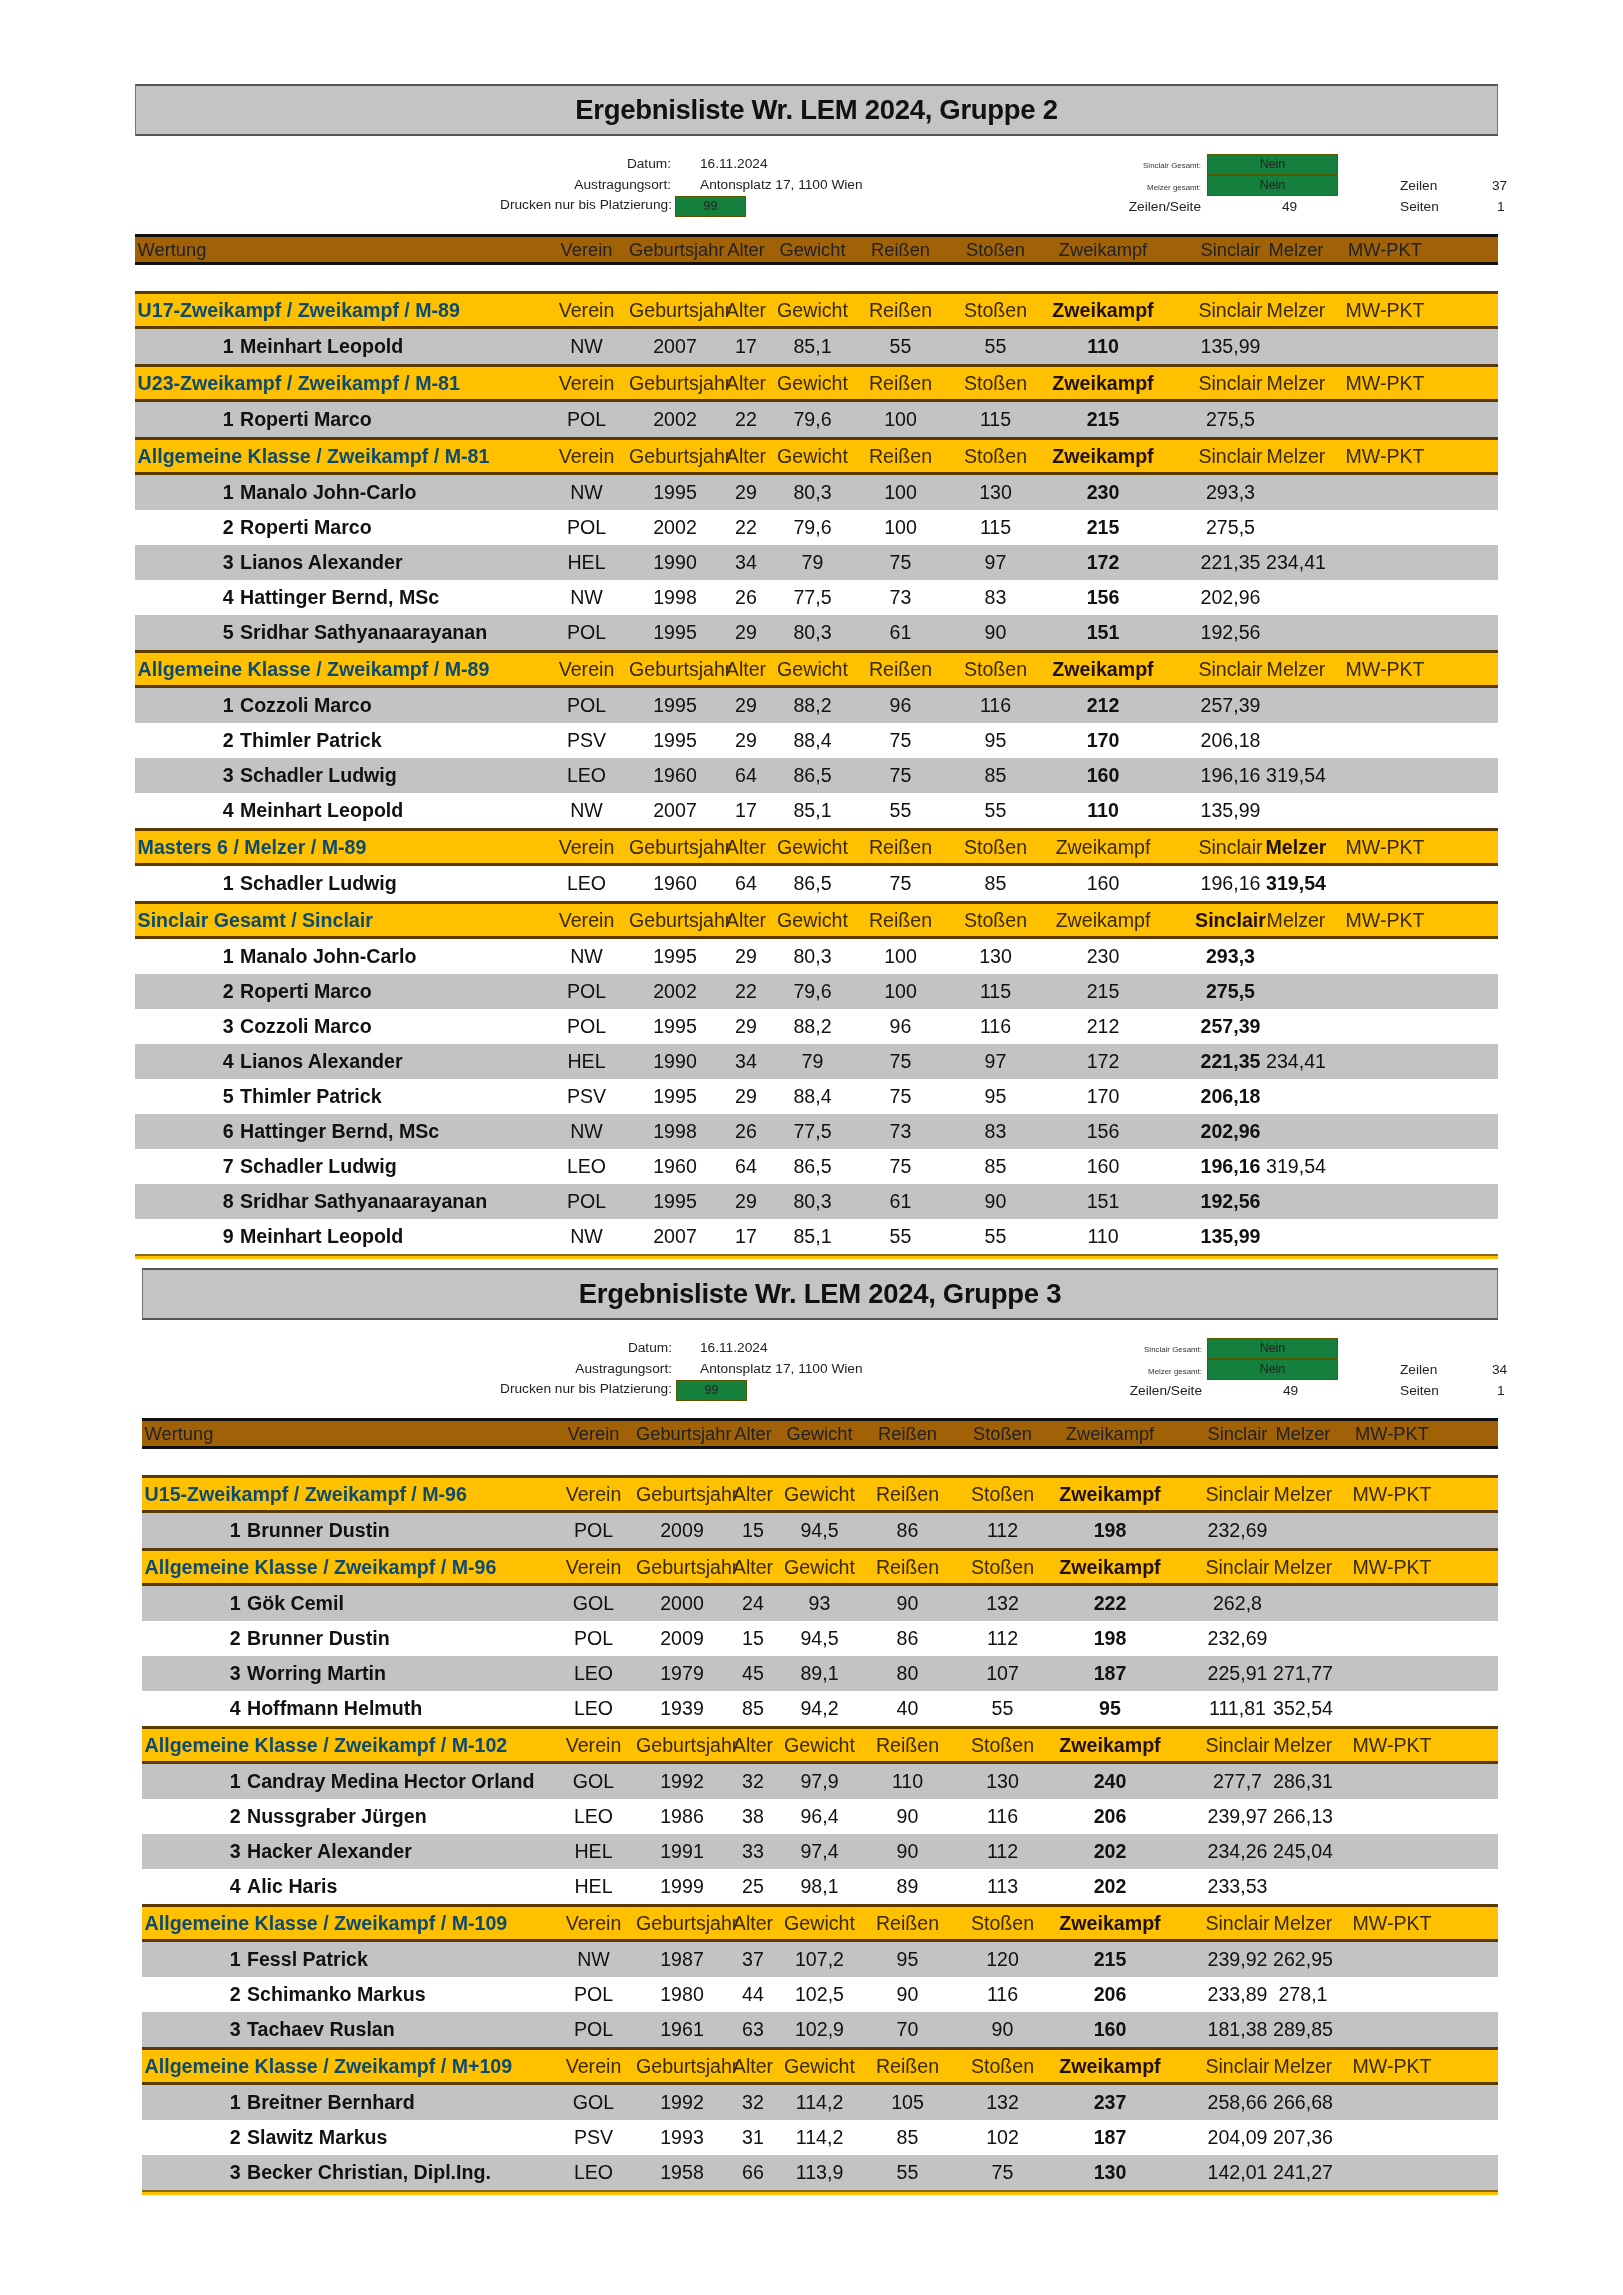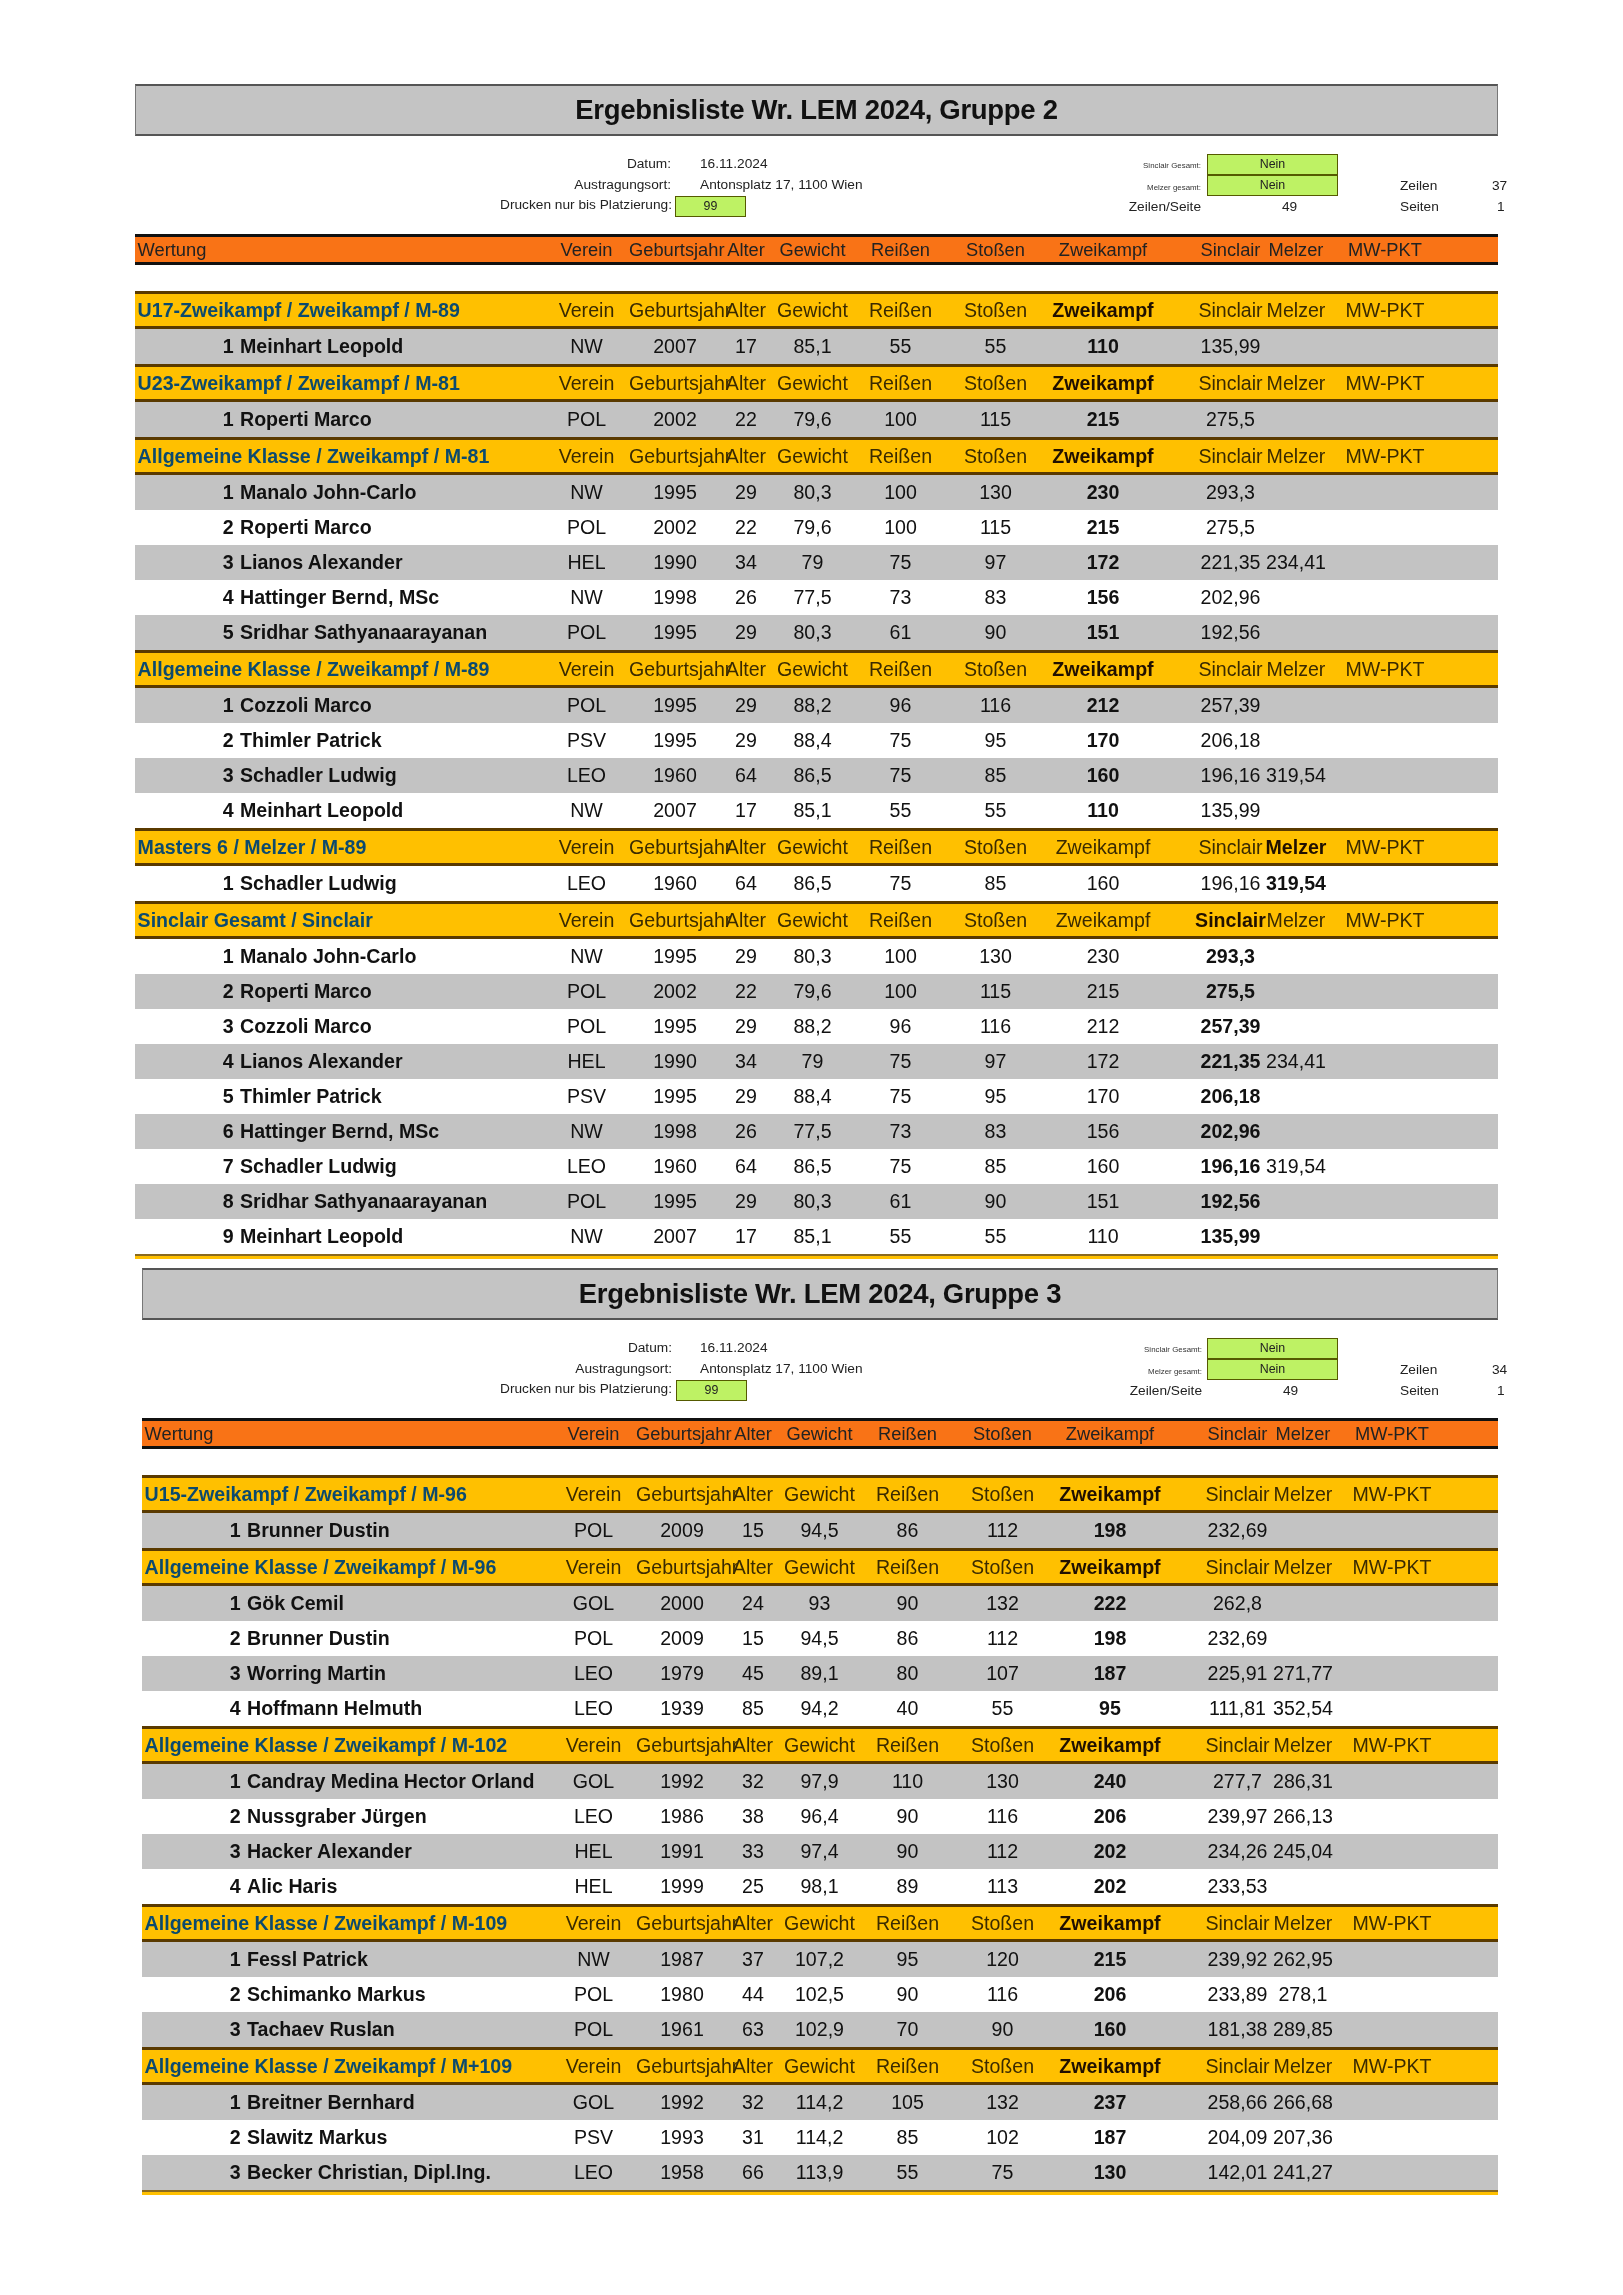--- a/index.html
+++ b/index.html
@@ -4,23 +4,23 @@
 <style>
   html, body { margin: 0; padding: 0; background: #ffffff; }
   body { width: 1623px; height: 2295px; position: relative; font-family: "Liberation Sans", sans-serif; color: #111; overflow: hidden; }
   .block { position: absolute; left: 135px; width: 1363px; }
   .block.g3 { left: 142px; width: 1356px; }
   .title-bar { height: 52px; background: #c4c4c4; border-top: 2px solid #555; border-bottom: 2.6px solid #555; border-left: 1.3px solid #777; border-right: 1.3px solid #777; display: flex; align-items: center; justify-content: center; box-sizing: border-box; }
   .title-bar span { font-size: 27.5px; font-weight: bold; letter-spacing: -0.3px; }
   .meta { position: relative; height: 98px; font-size: 13.7px; color: #222; }
   .meta .lbl { position: absolute; text-align: right; }
   .meta .val { position: absolute; margin-left: 22px; }
-  .meta .ybox { position: absolute; background: #bef264; border: 1.3px solid #555a00; box-sizing: border-box; text-align: center; font-size: 12.4px; }
+  .meta .ybox { position: absolute; background: #15803d; border: 1.3px solid #555a00; box-sizing: border-box; text-align: center; font-size: 12.4px; }
   .meta .tiny { font-size: 7.9px; color: #333; }
-  .colhead { height: 31px; background: #f97316; border-top: 3.3px solid #111; border-bottom: 3.3px solid #111; box-sizing: border-box; display: flex; align-items: center; font-size: 18.3px; color: #222; }
+  .colhead { height: 31px; background: #a16207; border-top: 3.3px solid #111; border-bottom: 3.3px solid #111; box-sizing: border-box; display: flex; align-items: center; font-size: 18.3px; color: #222; }
   .row { display: flex; align-items: center; height: 35px; font-size: 19.6px; position: relative; box-sizing: border-box; }
   .row.hdr { background: #ffc000; border-top: 3.3px solid #5a3a00; border-bottom: 3.3px solid #5a3a00; color: #3a2a00; height: 38px; }
   .row.hdr .cat { font-weight: bold; color: #0c4a6e; }
   .row.grey { background: #c3c3c3; }
   .row.white { background: #ffffff; }
   .row.endline { height: 5.2px; background: #ffc000; border-top: 2.6px solid #8a6a20; }
   .c { position: absolute; text-align: center; white-space: nowrap; }
   .c.cat { left: 2.6px; text-align: left; }
   .c.rank { left: 79px; width: 19.6px; text-align: right; font-weight: bold; }
   .c.name { left: 105px; text-align: center; font-weight: bold; }

